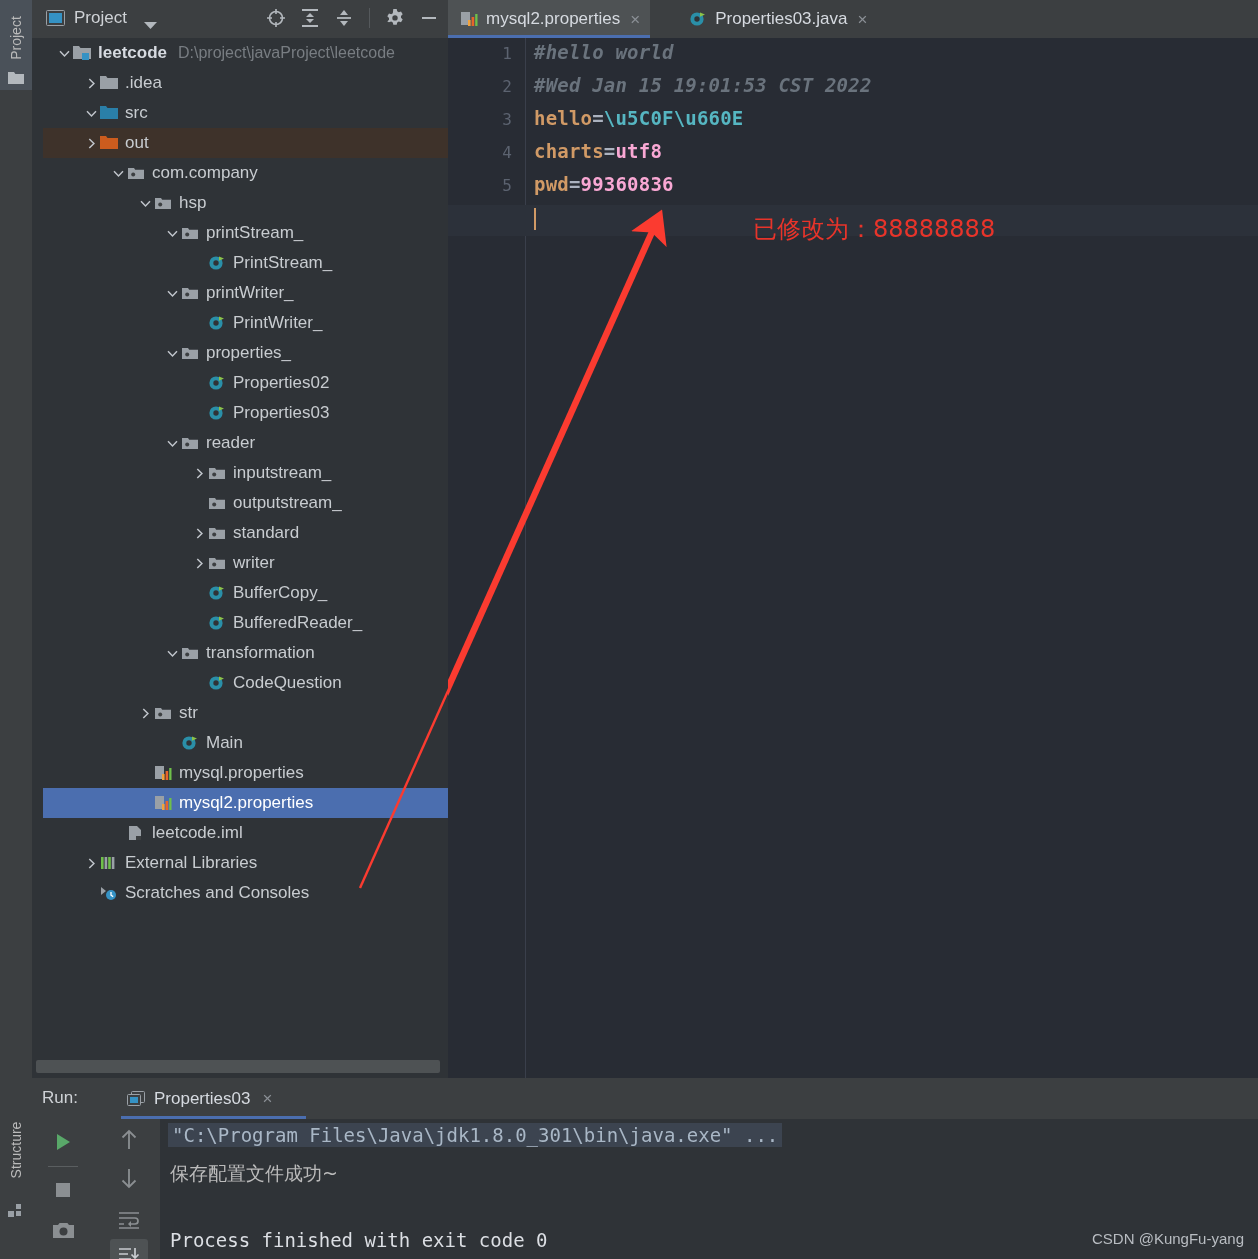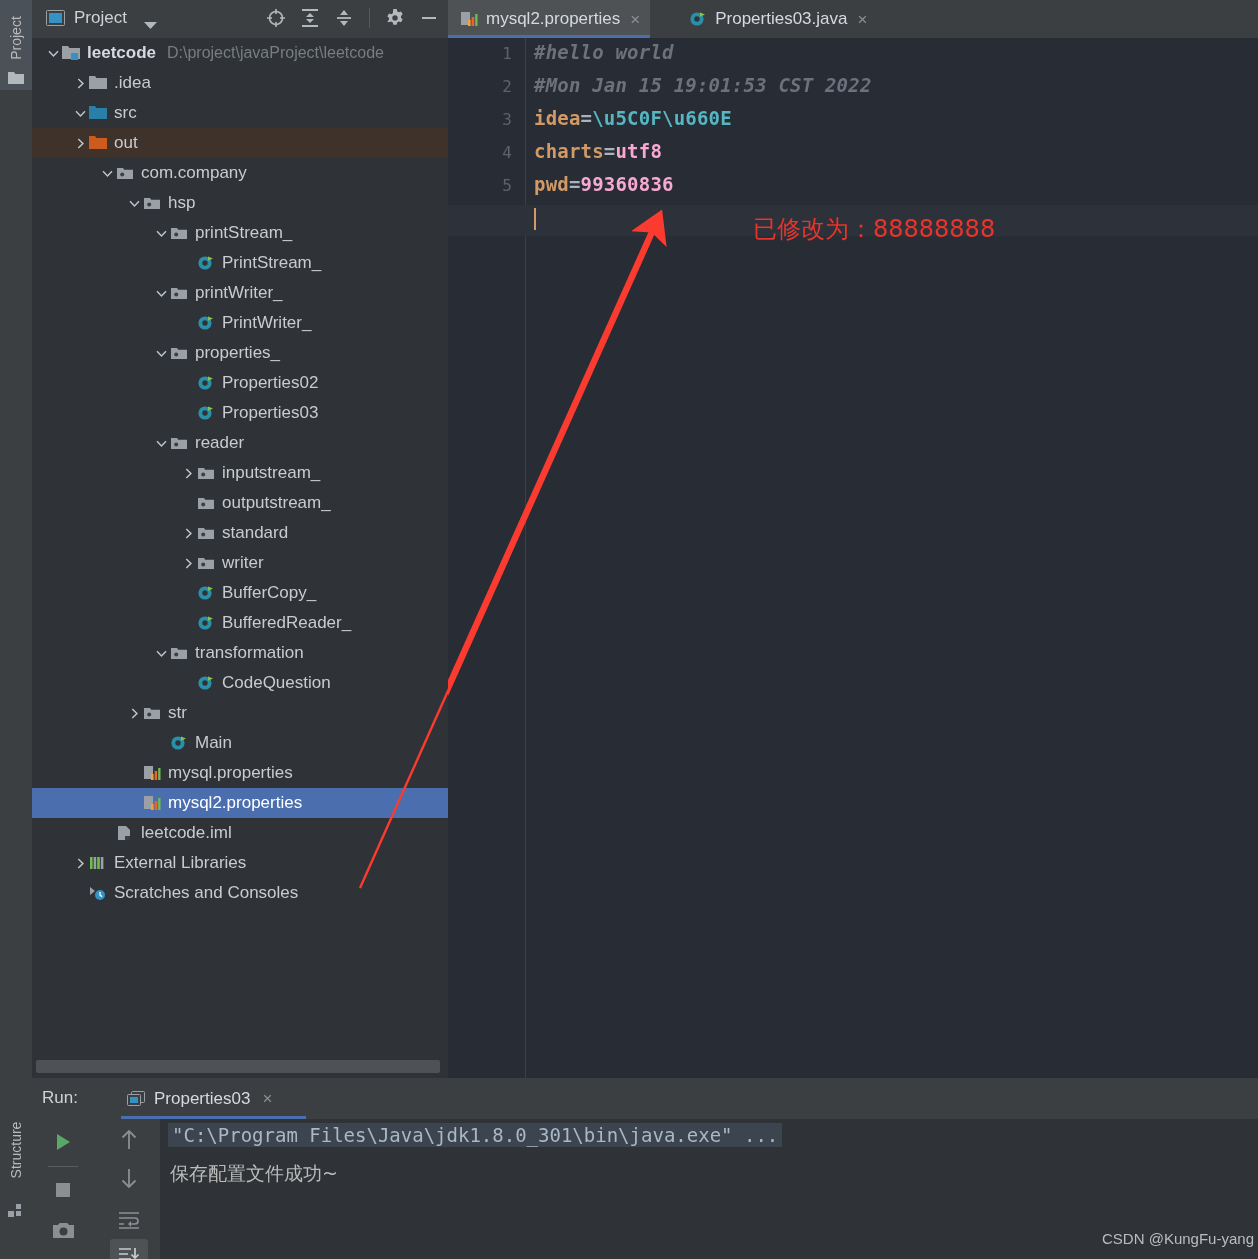--- a/index.html
+++ b/index.html
@@ -55,21 +55,21 @@
   .tool{width:22px;height:22px;display:flex;align-items:center;justify-content:center;cursor:default;}
   .tool-sep{width:1px;height:20px;background:#55595c;margin:0 2px;}
 
   
   .tree{
     position:absolute;left:0;top:38px;width:416px;height:1018px;
     background:#2f3337;overflow:hidden;
   }
   .node{
     position:relative;height:30px;display:flex;align-items:center;
-    white-space:nowrap;font-size:17px;color:#c8ccd0;
+    white-space:nowrap;font-size:17px;color:#c8ccd0;margin-left:11px;
   }
   .node.sel{background:#4b6eaf;color:#ffffff;}
   .node.out{background:#3e322a;}
   .twisty{
     width:18px;height:18px;display:inline-flex;align-items:center;justify-content:center;
     flex:0 0 18px;
   }
   .twisty svg{display:block;}
   .nicon{width:18px;height:18px;flex:0 0 18px;margin-right:7px;display:inline-flex;align-items:center;justify-content:center;}
   .nlabel{line-height:30px;}
@@ -168,21 +168,21 @@
   }
   .zh-line{
     position:absolute;left:10px;top:42px;font-family:"DejaVu Sans",sans-serif;
     font-size:19px;color:#bbbbbb;white-space:pre;
   }
   .fin-line{
     position:absolute;left:10px;top:110px;font-family:"DejaVu Sans Mono",monospace;
     font-size:19px;color:#dcdfe4;white-space:pre;
   }
   .watermark{
-    position:absolute;right:4px;top:111px;font-size:15px;color:#b9bdc2;
+    position:absolute;right:14px;top:111px;font-size:15px;color:#b9bdc2;
   }
 </style>
 </head>
 <body>
 
 <div id="app">
 
   <div class="leftstrip">
     <div class="vert-tab">
       <div class="vtext">Project</div>
@@ -692,22 +692,22 @@
         <div class="lineno" style="top: 6px;">1</div>
         <div class="lineno" style="top: 39px;">2</div>
         <div class="lineno" style="top: 72px;">3</div>
         <div class="lineno" style="top: 105px;">4</div>
         <div class="lineno" style="top: 138px;">5</div>
         <div class="lineno" style="top: 171px;">6</div>
       </div>
     <div class="code" id="code">
         <div class="curline-hl" style="top: 167px; left: -78px;"></div>
         <div class="cline" style="top: 3px;"><span class="c-comment">#hello world</span></div>
-        <div class="cline" style="top: 36px;"><span class="c-comment">#Mon Jan 15 19:01:53 CST 2022</span></div>
-        <div class="cline" style="top: 69px;"><span class="c-key">idea</span><span class="c-eq">=</span><span class="c-uni">\u5C0F\u660E</span></div>
+        <div class="cline" style="top: 36px;"><span class="c-comment">#Wed Jan 15 19:01:53 CST 2022</span></div>
+        <div class="cline" style="top: 69px;"><span class="c-key">hello</span><span class="c-eq">=</span><span class="c-uni">\u5C0F\u660E</span></div>
         <div class="cline" style="top: 102px;"><span class="c-key">charts</span><span class="c-eq">=</span><span class="c-val">utf8</span></div>
         <div class="cline" style="top: 135px;"><span class="c-key">pwd</span><span class="c-eq">=</span><span class="c-val">99360836</span></div>
         <div class="cline" style="top: 168px;"></div>
         <div class="caret" style="left: 8px; top: 170px;"></div>
       </div>
 
     <div class="annot" style="left:305px;top:213px;">已修改为：88888888</div>
 
     <svg class="arrow-svg" width="810" height="1078">
       <defs>
@@ -784,17 +784,18 @@
         <svg width="22" height="18" viewBox="0 0 22 18">
             <path d="M1 2h12M1 7h9M1 12h12M1 17h20" stroke="#c9ccd0" stroke-width="1.7" fill="none"></path>
             <path d="M17 1v10M13.5 7.5L17 11l3.5-3.5" stroke="#c9ccd0" stroke-width="1.7" fill="none"></path>
           </svg>
       </div>
     </div>
 
     <div class="console">
       <div class="cmd-line">"C:\Program Files\Java\jdk1.8.0_301\bin\java.exe" ...</div>
       <div class="zh-line">保存配置文件成功~</div>
+      <div class="fin-line">Process finished with exit code 0</div>
       <div class="watermark">CSDN @KungFu-yang</div>
     </div>
   </div>
 
 </div>
 
 </body></html>

